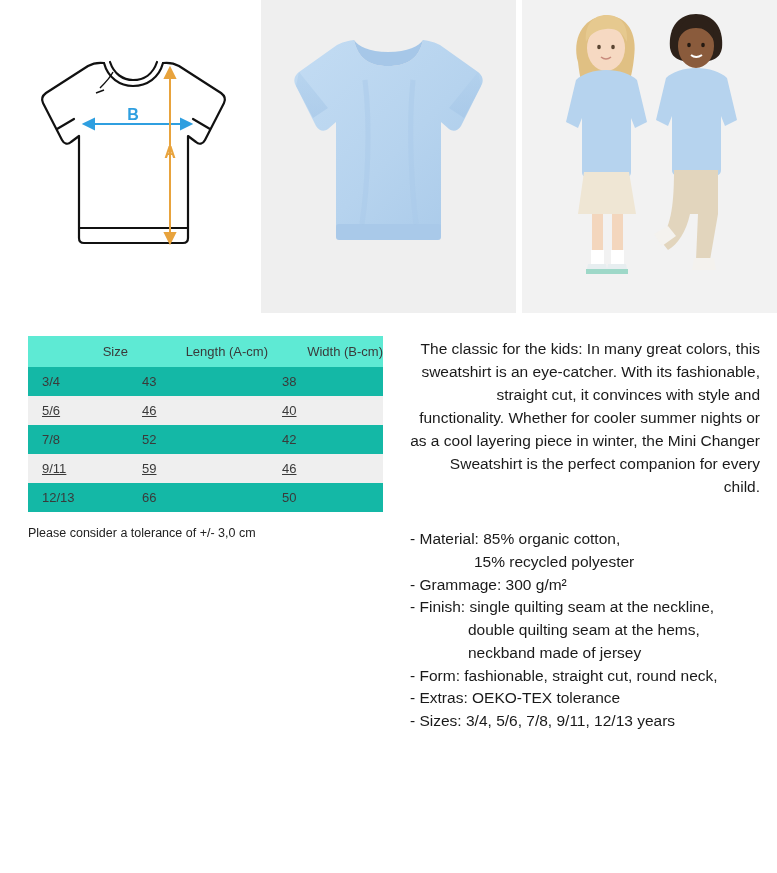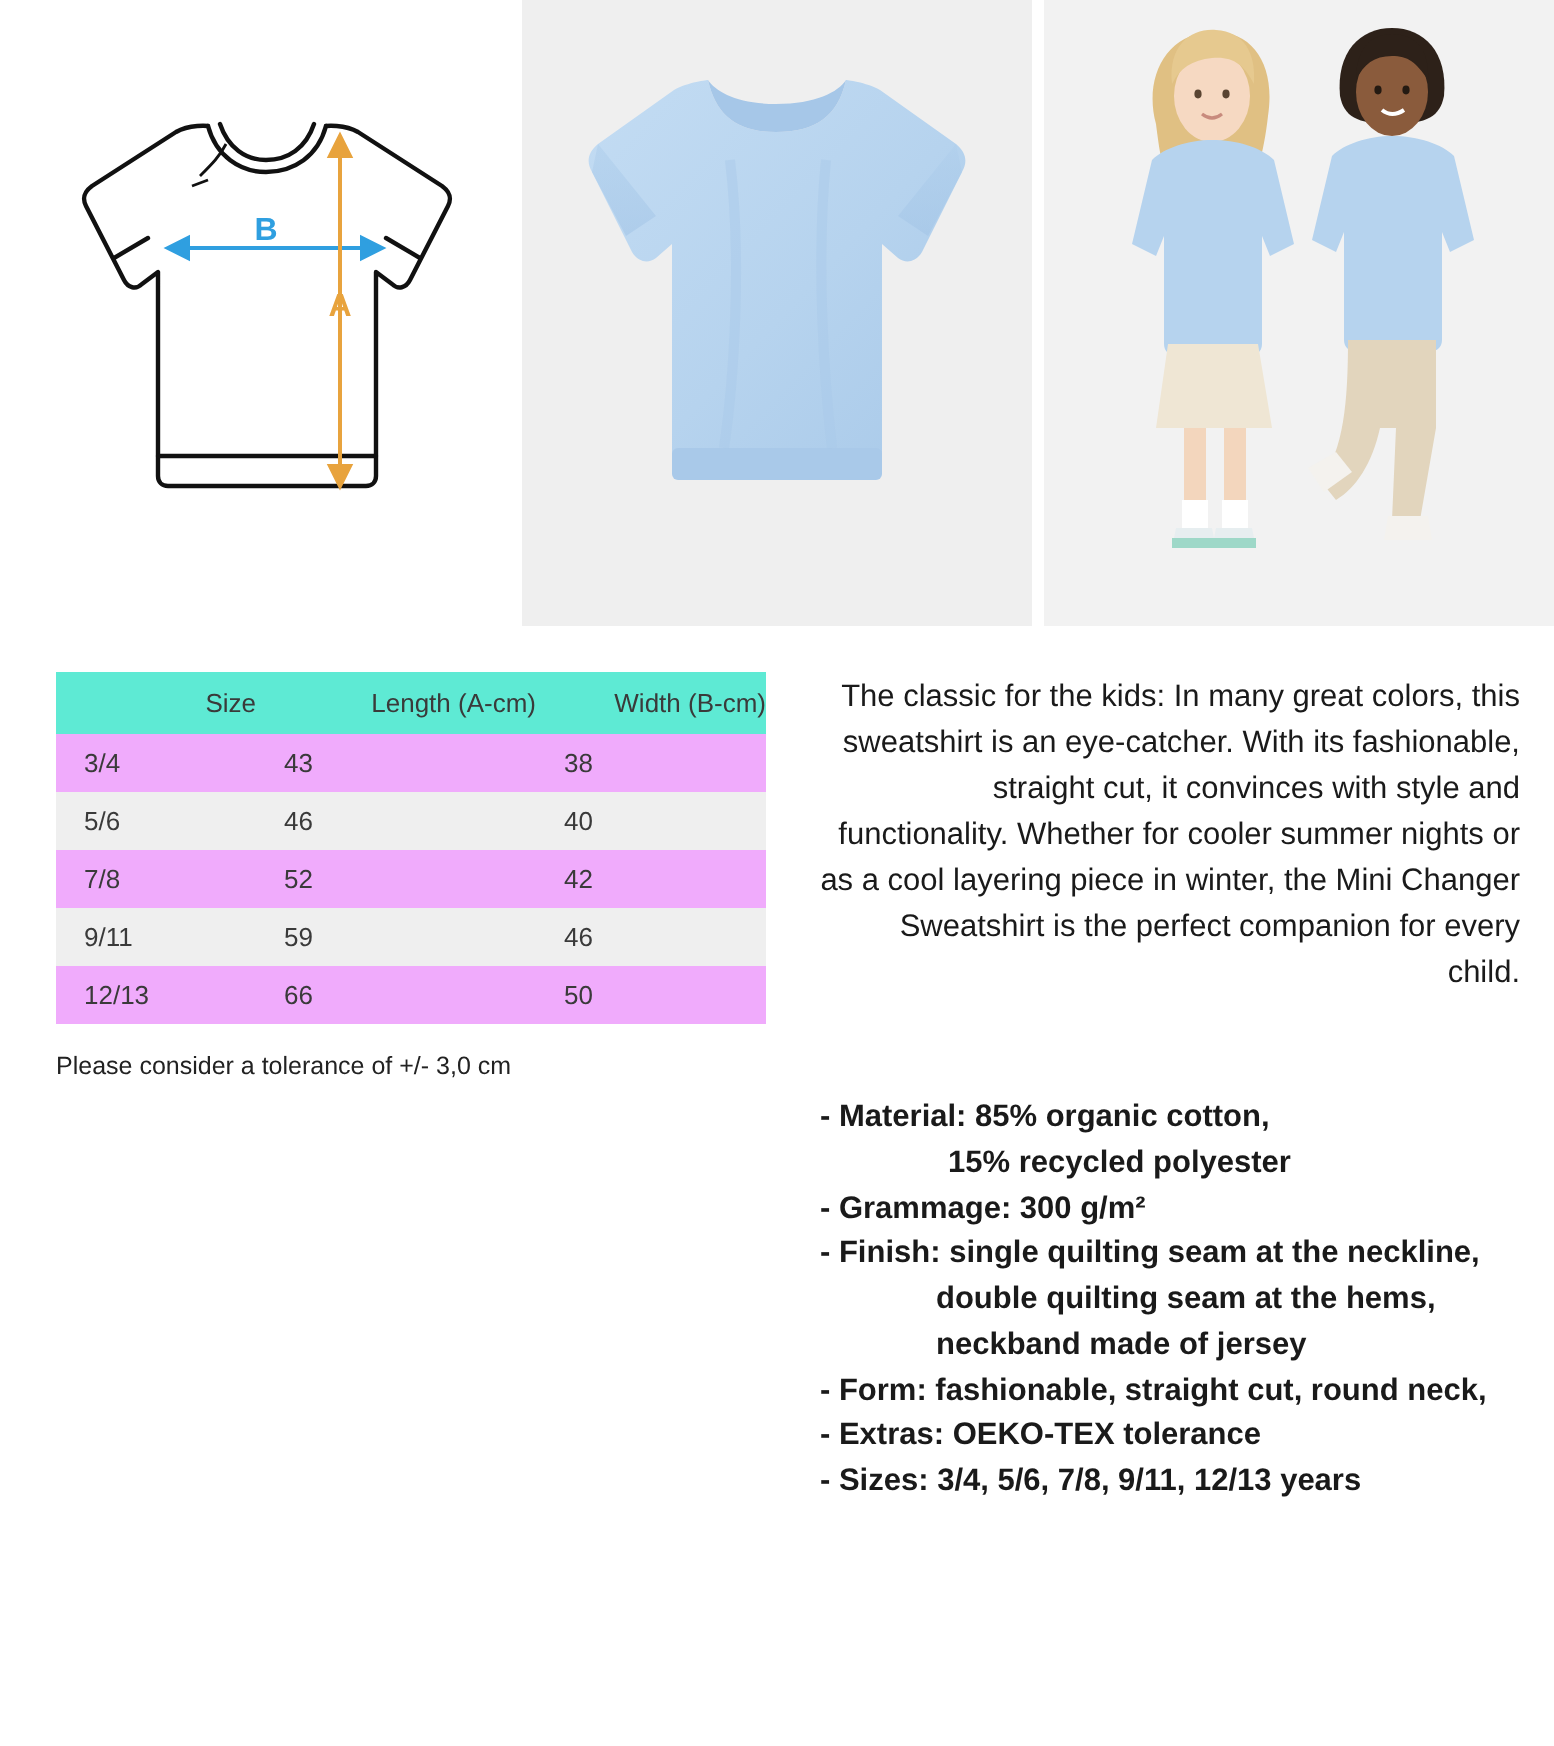--- a/index.html
+++ b/index.html
@@ -80,22 +80,22 @@
     color: #3a3a3a;
     padding: 8px 0 8px 14px;
     background: #5eead4;
     font-size: 13px;
   }
   table.size-table td {
     padding: 7px 0 7px 14px;
     color: #3a3a3a;
     font-size: 13px;
   }
-  table.size-table tr.even td { background: #efefef; }
-  table.size-table tr.odd  td { background: #f0abfc; }
+  table.size-table tr.even td { background: #efefef; text-decoration: underline; }
+  table.size-table tr.odd  td { background: #14b8a6; }
   .col-size   { width: 100px; }
   .col-length { width: 140px; }
   .col-width  { width: 115px; }
 
   .tolerance {
     position: absolute;
     left: 28px;
     top: 196px;
     font-size: 12.5px;
     color: #222;
@@ -112,23 +112,22 @@
   .desc-paragraph {
     font-size: 15.5px;
     line-height: 1.48;
     color: #1a1a1a;
     margin: 0;
   }
 
   .spec-block {
     position: absolute;
     left: 410px;
-    top: 218px;
+    top: 198px;
     width: 360px;
-    font-weight: bold;
   }
   .spec-line {
     font-size: 15.5px;
     line-height: 1.47;
     color: #1a1a1a;
     white-space: pre-wrap;
   }
   .spec-sub {
     font-size: 15.5px;
     line-height: 1.47;

